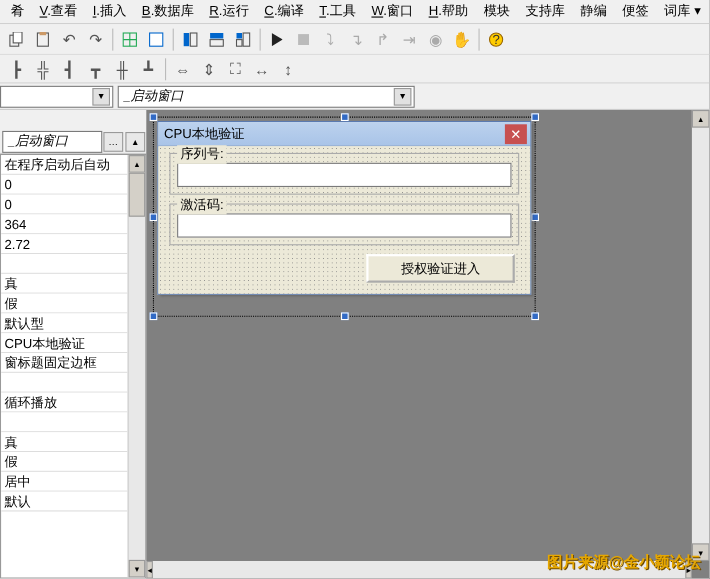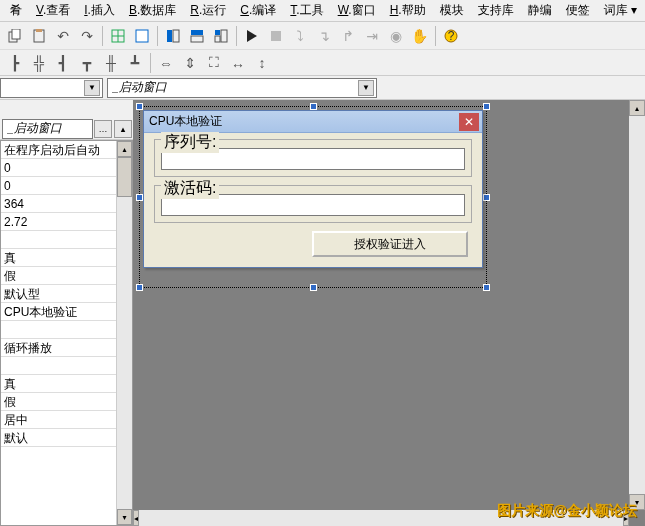--- a/index.html
+++ b/index.html
@@ -31,23 +31,23 @@
   .design-scroll-v { position:absolute; right:0; top:0; bottom:16px; width:16px; background:#e8e8e8; display:flex;flex-direction:column; }
   .design-scroll-h { position:absolute; left:0; right:16px; bottom:0; height:16px; background:#e8e8e8; display:flex; }
   .selbox { position: absolute; border: 1px dotted #000; }
   .handle { width: 7px; height: 7px; background: #316ac5; border: 1px solid #fff; position: absolute; }
   .form { position: absolute; background: #ece9d8; border: 1px solid #5a7ab0; box-shadow: 2px 2px 2px rgba(0,0,0,.2); }
   .titlebar { height: 22px; background: linear-gradient(#bcd2ee,#a9c4e8); display: flex; align-items: center; padding: 0 3px; border-bottom: 1px solid #8aa9d6; }
   .titlebar .title { flex: 1; padding-left: 2px; color: #000; font-size: 12px; }
   .titlebar .close { width: 20px; height: 18px; background: #c75050; color: #fff; display: flex; align-items: center; justify-content: center; font-size: 12px; cursor: default; }
   .form-body { padding: 6px 10px 10px 10px; background-image: radial-gradient(#888 0.5px, transparent 0.5px); background-size: 4px 4px; background-color: #ece9d8; position: relative; }
   .grp { border: 1px solid #aaa; padding: 8px 6px 6px 6px; margin-bottom: 8px; position: relative; background: transparent; }
-  .grp-label { position: absolute; top: -8px; left: 6px; background: #ece9d8; padding: 0 3px; font-size: 16px; }
+  .grp-label { position: absolute; top: -8px; left: 6px; background: #ece9d8; padding: 0 3px; font-size: 12px; }
   .txtin { width: 100%; height: 22px; border: 1px solid #7a7a7a; background: #fff; padding: 0 3px; }
-  .btn-auth { width: 156px; height: 26px; background: #ece9d8; border: 2px outset #fff; margin-left: auto; display: flex; align-items: center; justify-content: center; cursor: default; }
+  .btn-auth { width: 135px; height: 26px; background: #ece9d8; border: 2px outset #fff; margin-left: auto; display: flex; align-items: center; justify-content: center; cursor: default; }
   .btn-row { display: flex; justify-content: flex-end; padding-right: 4px; }
   .watermark { position: absolute; right: 8px; bottom: 6px; color: #e6a700; font-size: 14px; font-weight: bold; text-shadow: 1px 1px 0 #704c00; }
   svg { display: block; }
 </style>
 </head>
 <body>
 
 <div class="menubar">
   <span class="item"><span>肴</span></span>
   <span class="item"><u>V</u><span>.查看</span></span>
@@ -182,20 +182,21 @@
           <div class="prop-row">在程序启动后自动</div>
           <div class="prop-row">0</div>
           <div class="prop-row">0</div>
           <div class="prop-row">364</div>
           <div class="prop-row">2.72</div>
           <div class="prop-row"></div>
           <div class="prop-row">真</div>
           <div class="prop-row">假</div>
           <div class="prop-row">默认型</div>
           <div class="prop-row">CPU本地验证</div>
+          <div class="prop-row">窗标题固定边框</div>
           <div class="prop-row"></div>
           <div class="prop-row">循环播放</div>
           <div class="prop-row"></div>
           <div class="prop-row">真</div>
           <div class="prop-row">假</div>
           <div class="prop-row">居中</div>
           <div class="prop-row">默认</div>
         </div>
       <div class="scroll-v">
         <div class="scroll-btn">▴</div>

